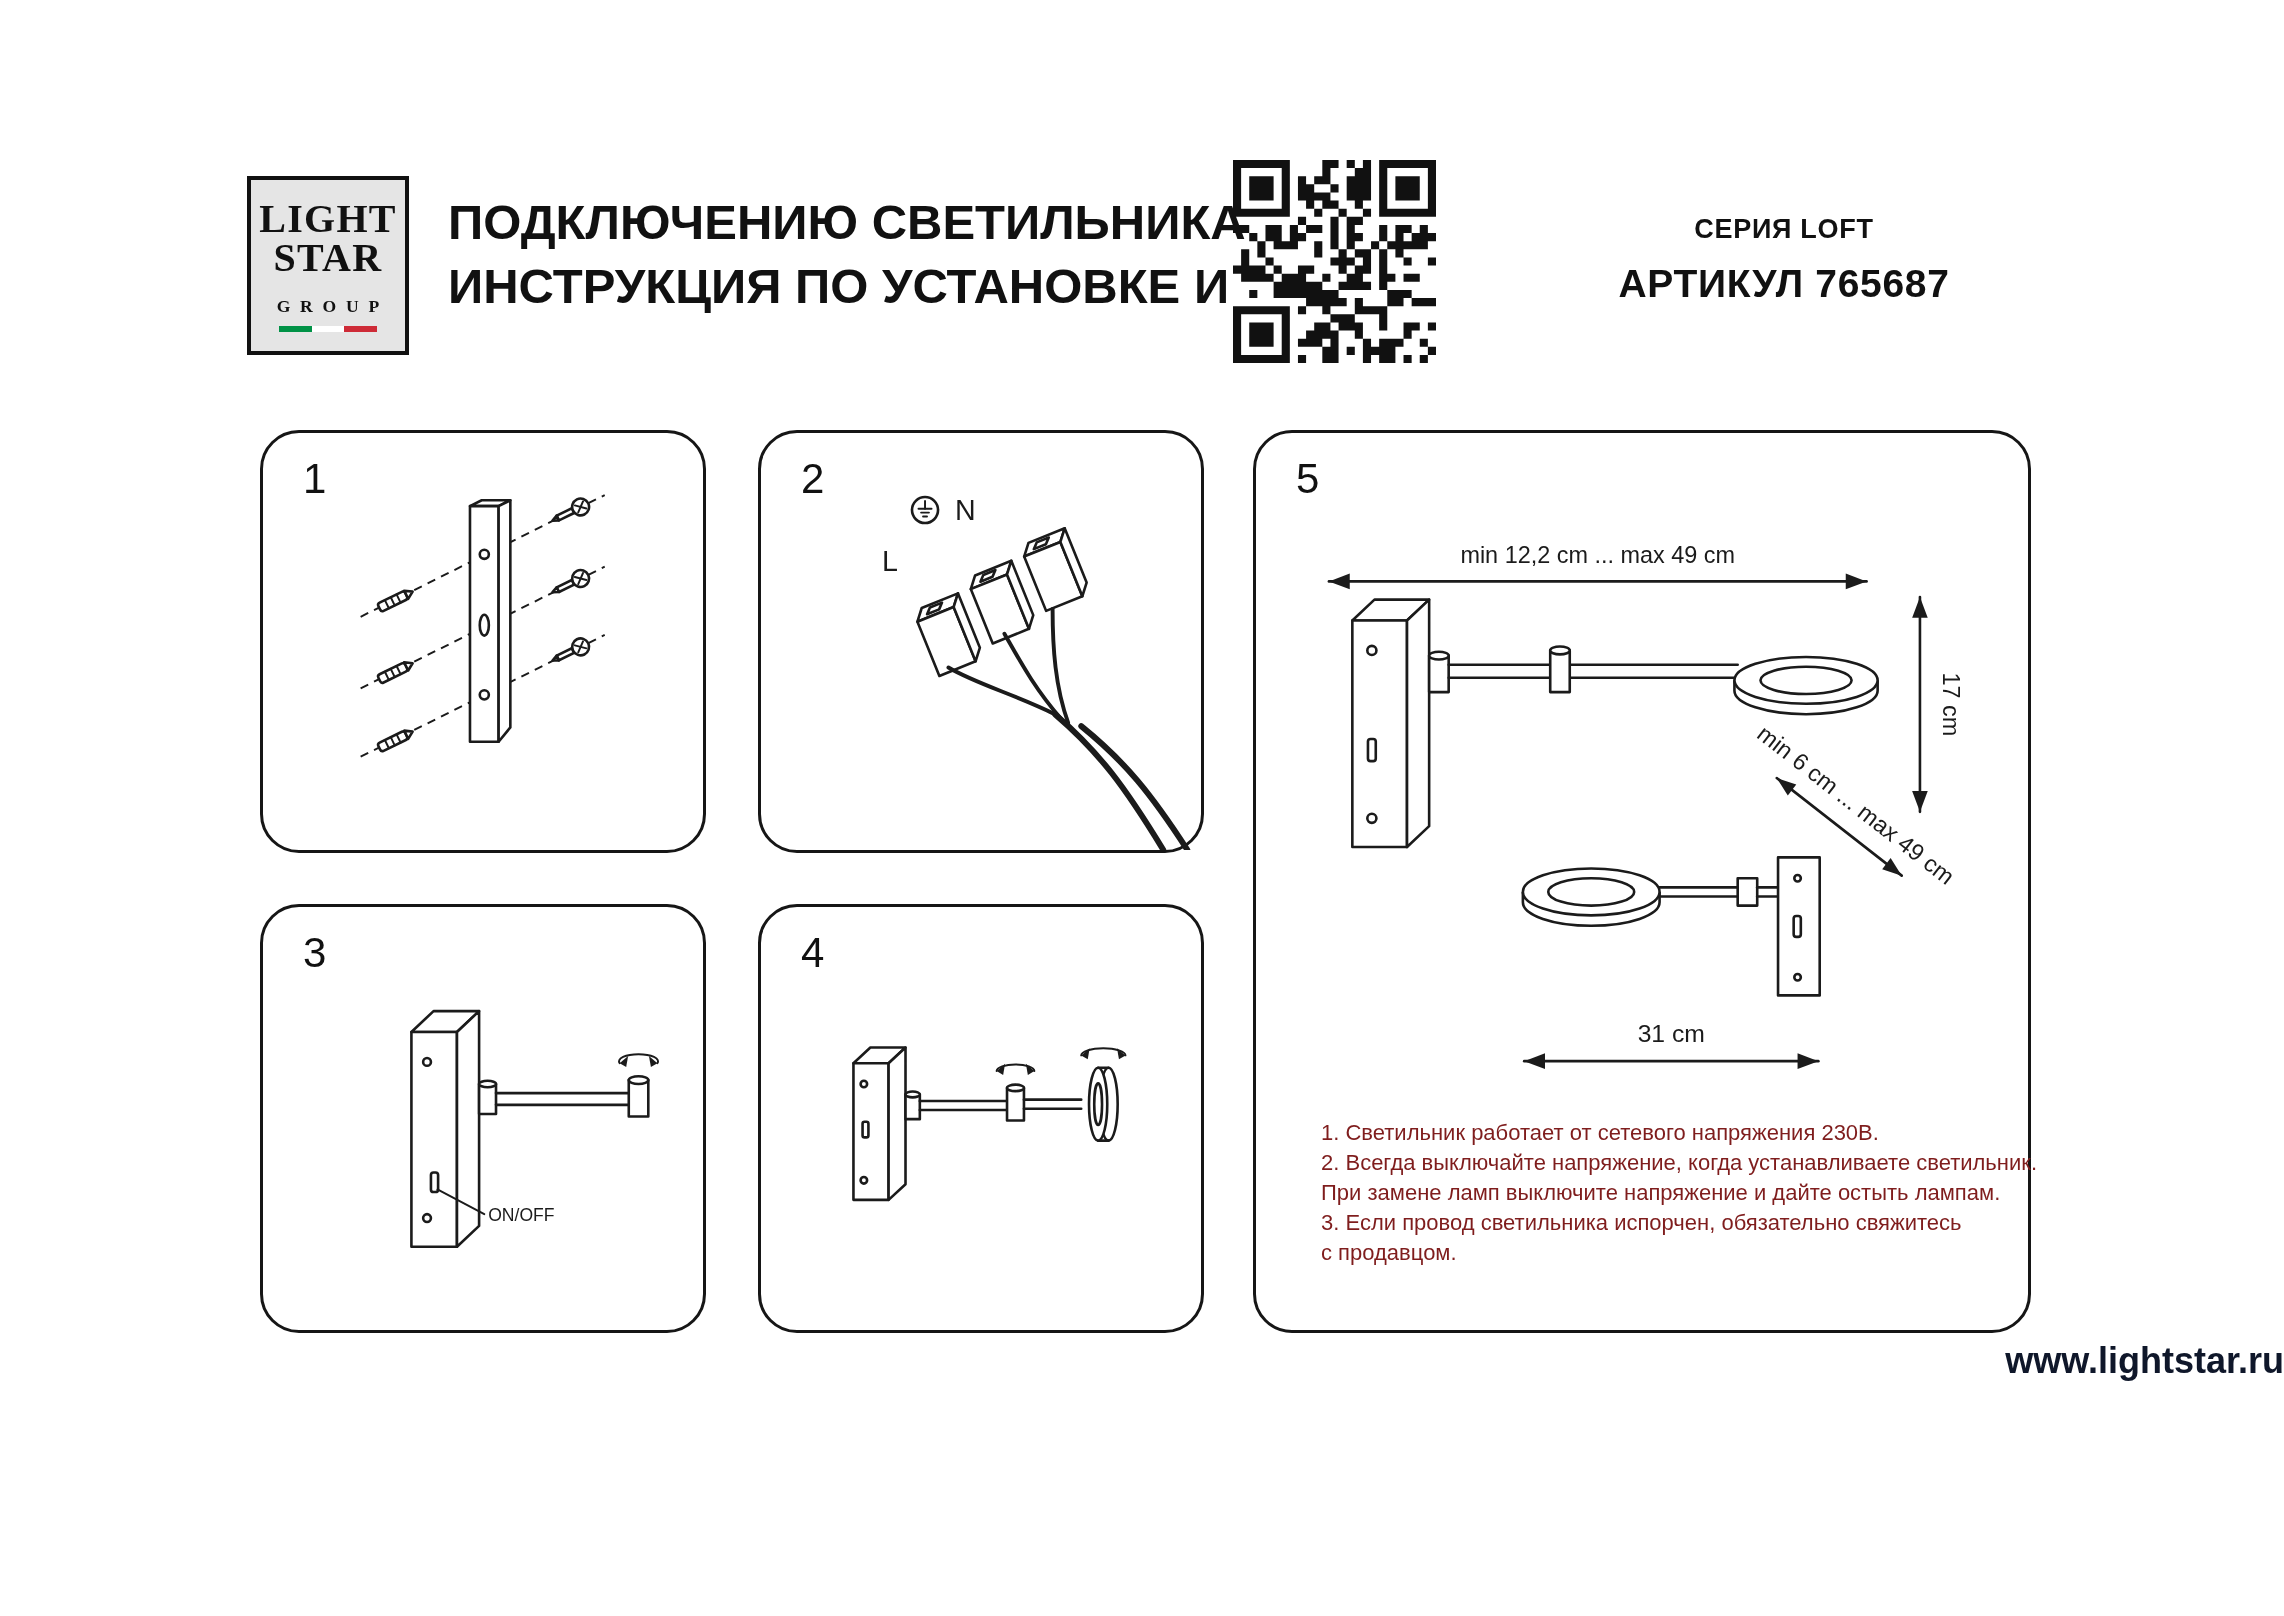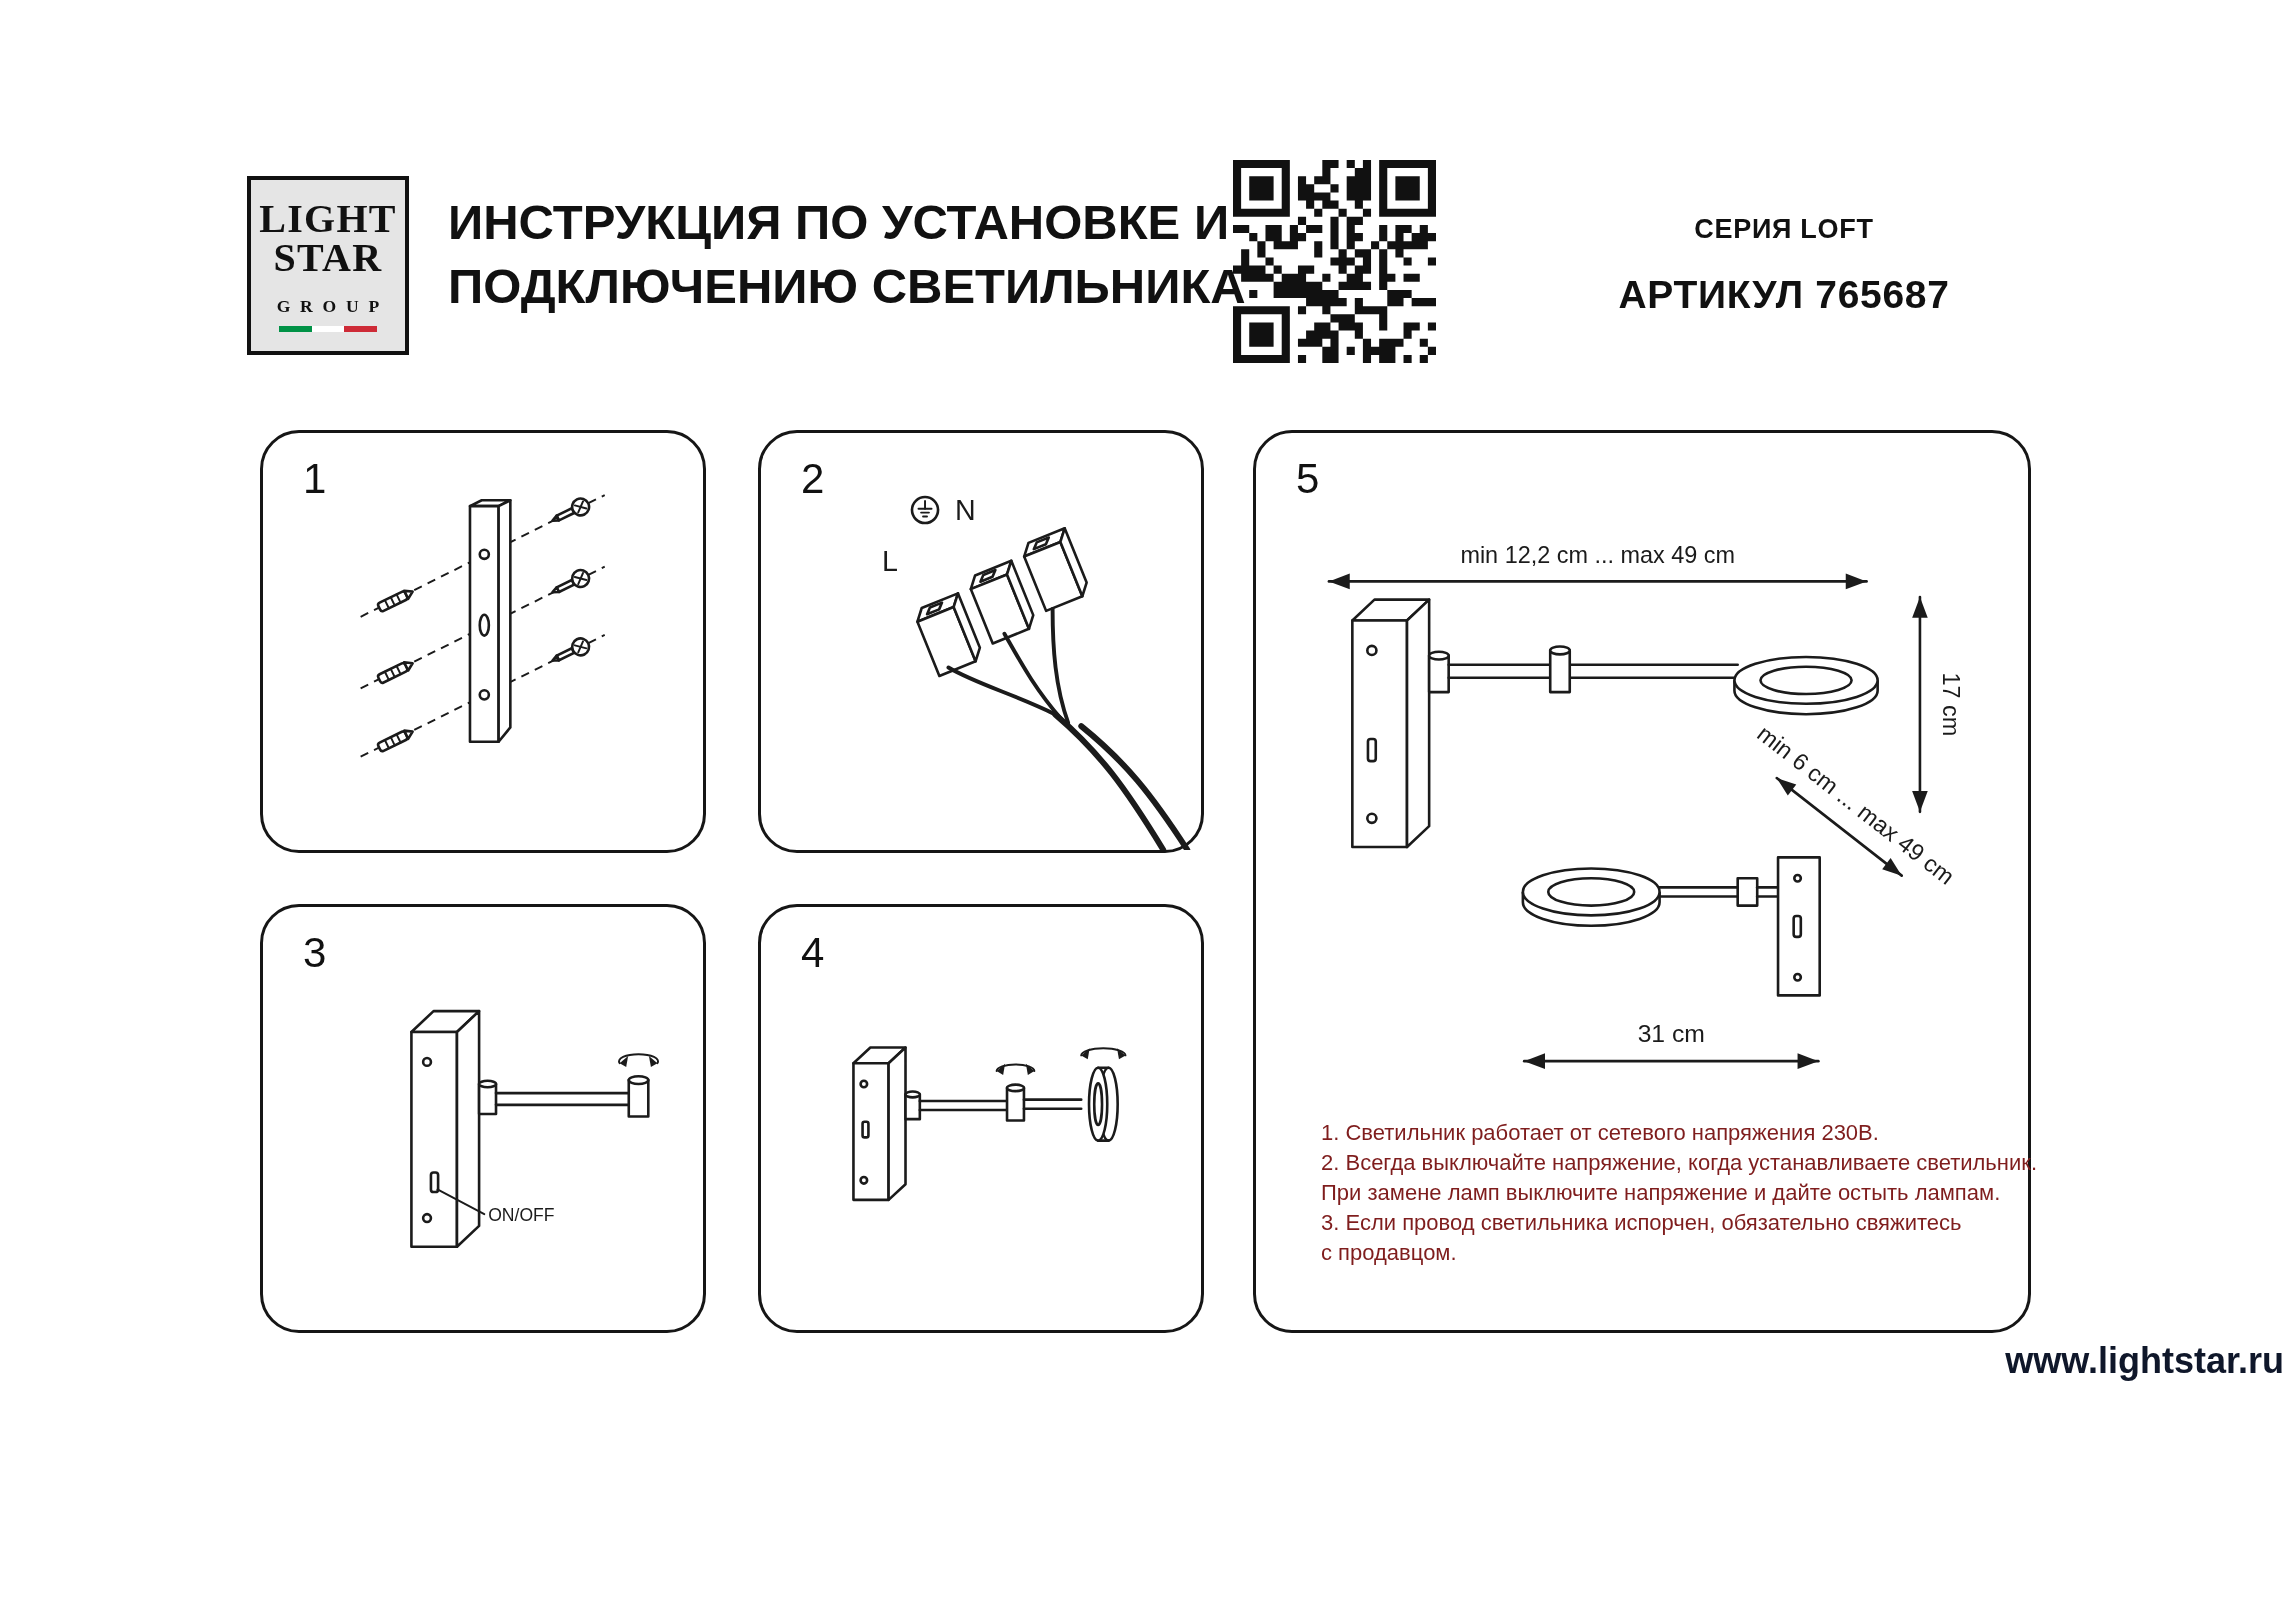--- a/index.html
+++ b/index.html
@@ -16,21 +16,21 @@
   .logo-flag{margin-top:9px;display:flex;width:98px;height:5.9px;}
   .logo-flag .f-green{flex:1;background:#009246;}
   .logo-flag .f-white{flex:1;background:#ffffff;}
   .logo-flag .f-red{flex:1;background:#ce2b37;}
 
   .title-block{position:absolute;left:448px;top:190px;font-size:49px;line-height:64px;font-weight:700;
                letter-spacing:0px;color:#111;}
   .qr-wrap{position:absolute;left:1233px;top:160px;width:203px;height:203px;}
   .series-block{position:absolute;left:1517px;top:214px;width:534px;text-align:center;color:#111;}
   .series-line{font-size:27px;font-weight:700;letter-spacing:0.7px;}
-  .article-line{margin-top:28px;font-size:39px;font-weight:700;letter-spacing:0.7px;}
+  .article-line{margin-top:17px;font-size:39px;font-weight:700;letter-spacing:0.7px;}
 
   
   .panel{position:absolute;background:#fff;border:3.3px solid #161616;border-radius:39px;}
   .p1{left:260px;top:430px;width:440px;height:417px;}
   .p2{left:758px;top:430px;width:440px;height:417px;}
   .p3{left:260px;top:904px;width:440px;height:423px;}
   .p4{left:758px;top:904px;width:440px;height:423px;}
   .p5{left:1253px;top:430px;width:772px;height:897px;}
   .panel-number{position:absolute;left:40px;top:22px;font-size:42px;font-weight:400;color:#111;z-index:2;}
   .panel svg{position:absolute;left:0;top:0;width:100%;height:100%;}
@@ -68,22 +68,22 @@
     </div>
     <div class="logo-group">GROUP</div>
     <div class="logo-flag">
       <div class="f-green"></div>
         <div class="f-white"></div>
         <div class="f-red"></div>
     </div>
   </div>
 
   <div class="title-block">
+    <div>ПОДКЛЮЧЕНИЮ СВЕТИЛЬНИКА</div>
     <div>ИНСТРУКЦИЯ ПО УСТАНОВКЕ И</div>
-    <div>ПОДКЛЮЧЕНИЮ СВЕТИЛЬНИКА</div>
   </div>
 
   <div class="qr-wrap">
     <svg id="qr-svg" viewBox="0 0 300 300" width="203" height="203">
         <path d="M132 0h12v12h-12zM144 0h12v12h-12zM168 0h12v12h-12zM192 0h12v12h-12zM132 12h12v12h-12zM180 12h12v12h-12zM192 12h12v12h-12zM96 24h12v12h-12zM120 24h12v12h-12zM132 24h12v12h-12zM168 24h12v12h-12zM180 24h12v12h-12zM192 24h12v12h-12zM96 36h12v12h-12zM108 36h12v12h-12zM144 36h12v12h-12zM168 36h12v12h-12zM180 36h12v12h-12zM192 36h12v12h-12zM96 48h12v12h-12zM108 48h12v12h-12zM120 48h12v12h-12zM132 48h12v12h-12zM168 48h12v12h-12zM180 48h12v12h-12zM192 48h12v12h-12zM108 60h12v12h-12zM132 60h12v12h-12zM144 60h12v12h-12zM180 60h12v12h-12zM120 72h12v12h-12zM156 72h12v12h-12zM192 72h12v12h-12zM96 84h12v12h-12zM144 84h12v12h-12zM168 84h12v12h-12zM180 84h12v12h-12zM0 96h12v12h-12zM12 96h12v12h-12zM48 96h12v12h-12zM60 96h12v12h-12zM84 96h12v12h-12zM108 96h12v12h-12zM120 96h12v12h-12zM144 96h12v12h-12zM168 96h12v12h-12zM216 96h12v12h-12zM240 96h12v12h-12zM252 96h12v12h-12zM276 96h12v12h-12zM24 108h12v12h-12zM48 108h12v12h-12zM60 108h12v12h-12zM84 108h12v12h-12zM96 108h12v12h-12zM144 108h12v12h-12zM168 108h12v12h-12zM180 108h12v12h-12zM216 108h12v12h-12zM240 108h12v12h-12zM264 108h12v12h-12zM276 108h12v12h-12zM288 108h12v12h-12zM36 120h12v12h-12zM60 120h12v12h-12zM72 120h12v12h-12zM84 120h12v12h-12zM120 120h12v12h-12zM144 120h12v12h-12zM168 120h12v12h-12zM204 120h12v12h-12zM228 120h12v12h-12zM240 120h12v12h-12zM252 120h12v12h-12zM264 120h12v12h-12zM276 120h12v12h-12zM12 132h12v12h-12zM36 132h12v12h-12zM120 132h12v12h-12zM156 132h12v12h-12zM180 132h12v12h-12zM192 132h12v12h-12zM216 132h12v12h-12zM240 132h12v12h-12zM12 144h12v12h-12zM48 144h12v12h-12zM144 144h12v12h-12zM156 144h12v12h-12zM168 144h12v12h-12zM192 144h12v12h-12zM216 144h12v12h-12zM252 144h12v12h-12zM288 144h12v12h-12zM0 156h12v12h-12zM12 156h12v12h-12zM24 156h12v12h-12zM36 156h12v12h-12zM60 156h12v12h-12zM96 156h12v12h-12zM108 156h12v12h-12zM156 156h12v12h-12zM180 156h12v12h-12zM192 156h12v12h-12zM216 156h12v12h-12zM12 168h12v12h-12zM24 168h12v12h-12zM36 168h12v12h-12zM48 168h12v12h-12zM72 168h12v12h-12zM84 168h12v12h-12zM96 168h12v12h-12zM132 168h12v12h-12zM168 168h12v12h-12zM180 168h12v12h-12zM216 168h12v12h-12zM228 168h12v12h-12zM252 168h12v12h-12zM264 168h12v12h-12zM60 180h12v12h-12zM72 180h12v12h-12zM84 180h12v12h-12zM96 180h12v12h-12zM108 180h12v12h-12zM120 180h12v12h-12zM156 180h12v12h-12zM168 180h12v12h-12zM180 180h12v12h-12zM192 180h12v12h-12zM216 180h12v12h-12zM24 192h12v12h-12zM60 192h12v12h-12zM72 192h12v12h-12zM84 192h12v12h-12zM96 192h12v12h-12zM108 192h12v12h-12zM120 192h12v12h-12zM132 192h12v12h-12zM144 192h12v12h-12zM228 192h12v12h-12zM240 192h12v12h-12zM252 192h12v12h-12zM108 204h12v12h-12zM120 204h12v12h-12zM132 204h12v12h-12zM144 204h12v12h-12zM156 204h12v12h-12zM180 204h12v12h-12zM228 204h12v12h-12zM240 204h12v12h-12zM264 204h12v12h-12zM276 204h12v12h-12zM288 204h12v12h-12zM96 216h12v12h-12zM132 216h12v12h-12zM180 216h12v12h-12zM192 216h12v12h-12zM204 216h12v12h-12zM216 216h12v12h-12zM144 228h12v12h-12zM156 228h12v12h-12zM168 228h12v12h-12zM216 228h12v12h-12zM120 240h12v12h-12zM132 240h12v12h-12zM156 240h12v12h-12zM168 240h12v12h-12zM180 240h12v12h-12zM216 240h12v12h-12zM252 240h12v12h-12zM264 240h12v12h-12zM288 240h12v12h-12zM108 252h12v12h-12zM120 252h12v12h-12zM132 252h12v12h-12zM144 252h12v12h-12zM180 252h12v12h-12zM252 252h12v12h-12zM96 264h12v12h-12zM108 264h12v12h-12zM120 264h12v12h-12zM144 264h12v12h-12zM192 264h12v12h-12zM216 264h12v12h-12zM228 264h12v12h-12zM240 264h12v12h-12zM276 264h12v12h-12zM132 276h12v12h-12zM144 276h12v12h-12zM168 276h12v12h-12zM192 276h12v12h-12zM204 276h12v12h-12zM216 276h12v12h-12zM228 276h12v12h-12zM288 276h12v12h-12zM96 288h12v12h-12zM132 288h12v12h-12zM144 288h12v12h-12zM192 288h12v12h-12zM216 288h12v12h-12zM228 288h12v12h-12zM252 288h12v12h-12zM276 288h12v12h-12zM0 0h84v12h-84zM0 72h84v12h-84zM0 12h12v60h-12zM72 12h12v60h-12zM24 24h36v36h-36zM216 0h84v12h-84zM216 72h84v12h-84zM216 12h12v60h-12zM288 12h12v60h-12zM240 24h36v36h-36zM0 216h84v12h-84zM0 288h84v12h-84zM0 228h12v60h-12zM72 228h12v60h-12zM24 240h36v36h-36z" fill="#111"></path>
       </svg>
   </div>
 
   <div class="series-block">
     <div class="series-line">СЕРИЯ LOFT</div>

